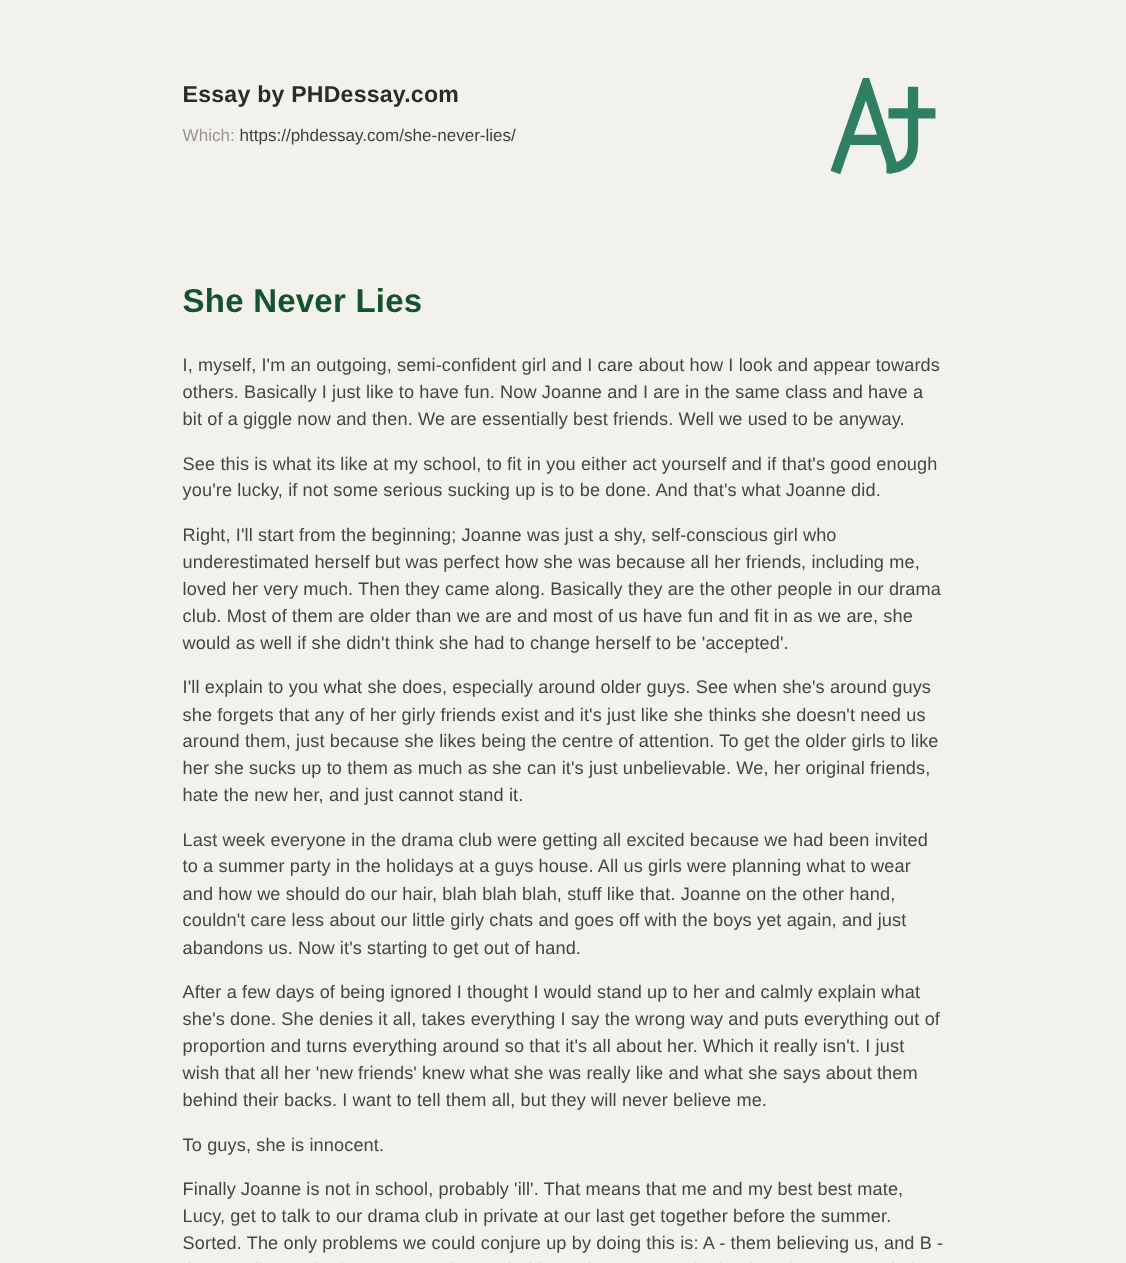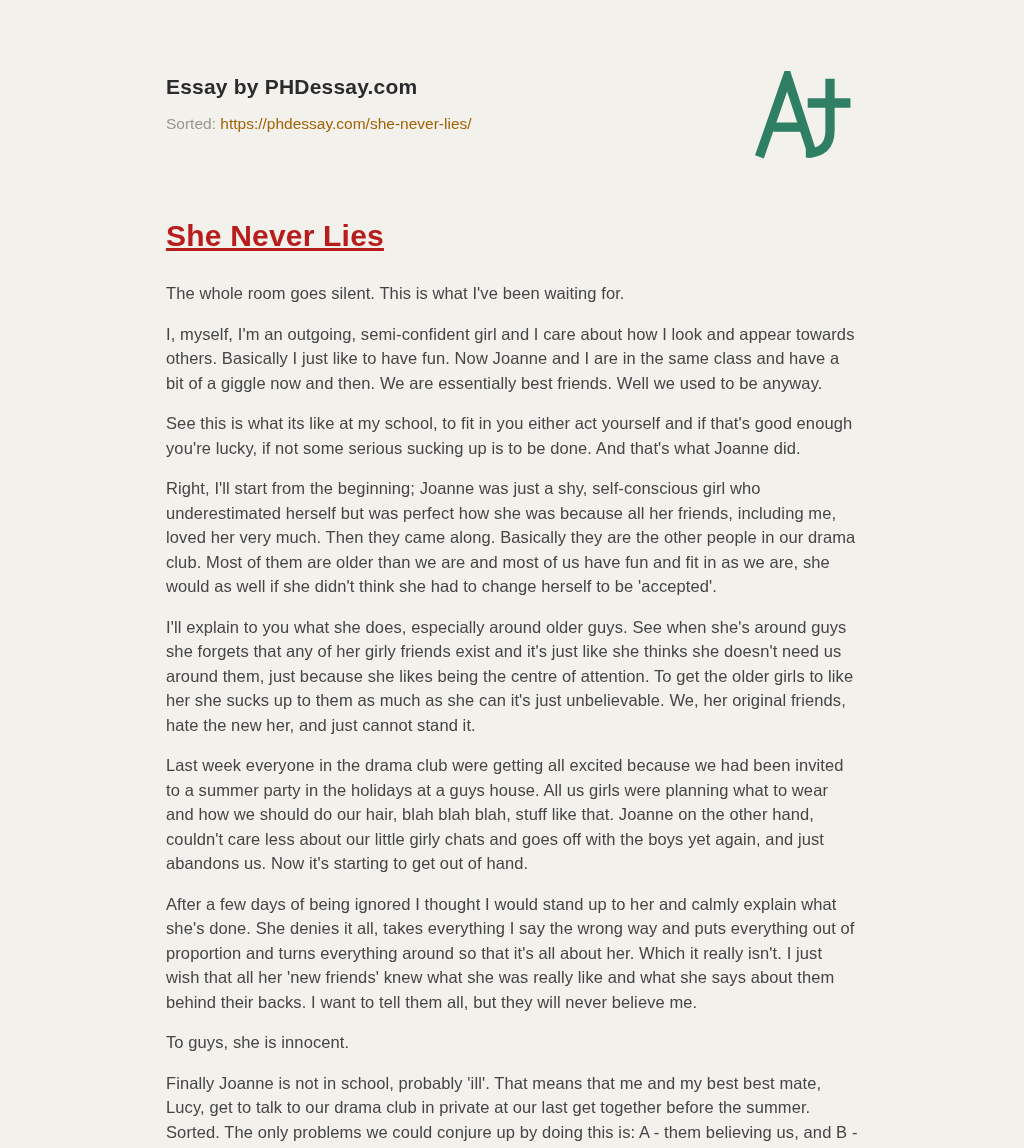--- a/index.html
+++ b/index.html
@@ -27,34 +27,33 @@
     font-weight: 700;
     color: #2b2b2b;
     margin: 0 0 16px 0;
     letter-spacing: 0.2px;
   }
   .source-line {
     font-size: 15.5px;
     color: #999590;
   }
   .source-link {
-    color: #a16207;
+    color: #404040;
     text-decoration: none;
   }
   .logo-wrap {
     margin-top: -4px;
     margin-right: 2px;
   }
   .essay-title {
     font-size: 30px;
     font-weight: 700;
-    color: #b91c1c;
-    margin: 54px 0 0 0;
+    color: #14532d;
+    margin: 92px 0 0 0;
     letter-spacing: 0.2px;
-    text-decoration: underline;
   }
   .essay-body {
     margin-top: 28px;
   }
   .essay-body p {
     font-size: 16.5px;
     line-height: 24.5px;
     color: #454545;
     margin: 0 0 16px 0;
     letter-spacing: 0.1px;
@@ -62,40 +61,39 @@
 </style>
 </head>
 <body>
 
 <div class="page">
 
   <div class="header-row">
     <div>
       <h1 class="header-title">Essay by PHDessay.com</h1>
       <div class="source-line">
-        <span>Sorted:</span>
+        <span>Which:</span>
         <a href="#" class="source-link">https://phdessay.com/she-never-lies/</a>
       </div>
     </div>
     <div class="logo-wrap">
       <svg width="104" height="90" viewBox="0 0 112 96">
         <g fill="none" stroke="#2e7f63" stroke-width="10">
           <path d="M8 92 L38 6 L66 92"></path>
           <path d="M23 60 L54 60"></path>
           <path d="M60 34 L106 34"></path>
           <path d="M84 8 L84 64 Q84 88 58 88"></path>
         </g>
       </svg>
     </div>
   </div>
 
   <h2 class="essay-title">She Never Lies</h2>
 
   <div class="essay-body">
-    <p>The whole room goes silent. This is what I've been waiting for.</p>
     <p>I, myself, I'm an outgoing, semi-confident girl and I care about how I look and appear towards others. Basically I just like to have fun. Now Joanne and I are in the same class and have a bit of a giggle now and then. We are essentially best friends. Well we used to be anyway.</p>
     <p>See this is what its like at my school, to fit in you either act yourself and if that's good enough you're lucky, if not some serious sucking up is to be done. And that's what Joanne did.</p>
     <p>Right, I'll start from the beginning; Joanne was just a shy, self-conscious girl who underestimated herself but was perfect how she was because all her friends, including me, loved her very much. Then they came along. Basically they are the other people in our drama club. Most of them are older than we are and most of us have fun and fit in as we are, she would as well if she didn't think she had to change herself to be 'accepted'.</p>
     <p>I'll explain to you what she does, especially around older guys. See when she's around guys she forgets that any of her girly friends exist and it's just like she thinks she doesn't need us around them, just because she likes being the centre of attention. To get the older girls to like her she sucks up to them as much as she can it's just unbelievable. We, her original friends, hate the new her, and just cannot stand it.</p>
     <p>Last week everyone in the drama club were getting all excited because we had been invited to a summer party in the holidays at a guys house. All us girls were planning what to wear and how we should do our hair, blah blah blah, stuff like that. Joanne on the other hand, couldn't care less about our little girly chats and goes off with the boys yet again, and just abandons us. Now it's starting to get out of hand.</p>
     <p>After a few days of being ignored I thought I would stand up to her and calmly explain what she's done. She denies it all, takes everything I say the wrong way and puts everything out of proportion and turns everything around so that it's all about her. Which it really isn't. I just wish that all her 'new friends' knew what she was really like and what she says about them behind their backs. I want to tell them all, but they will never believe me.</p>
     <p>To guys, she is innocent.</p>
     <p>Finally Joanne is not in school, probably 'ill'. That means that me and my best best mate, Lucy, get to talk to our drama club in private at our last get together before the summer. Sorted. The only problems we could conjure up by doing this is: A - them believing us, and B - them ending up hating us for saying such things about Joanne in the first place. We took that risk and went for it. They didn't seem too hateful they understood our reasoning, and the fact we have known her for longer and we made a deal. They get her drunk at the party and get it all out of her, if not then we are in for complete humiliation. This will be interesting.</p>
   </div>
 

